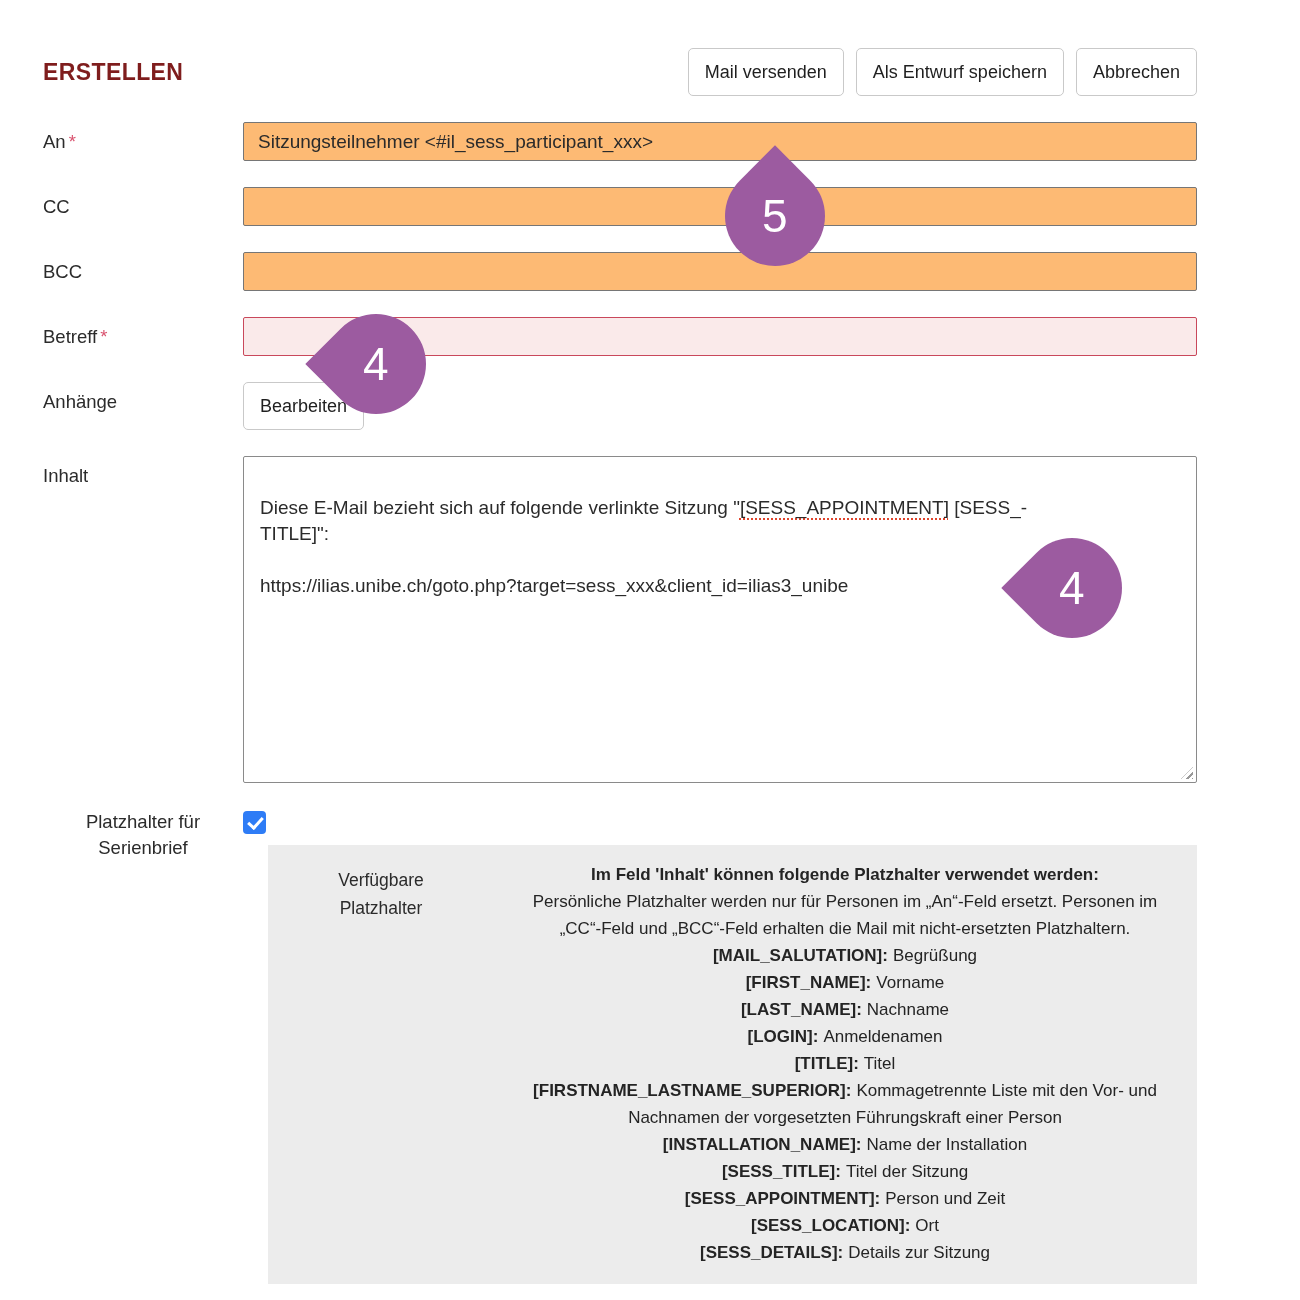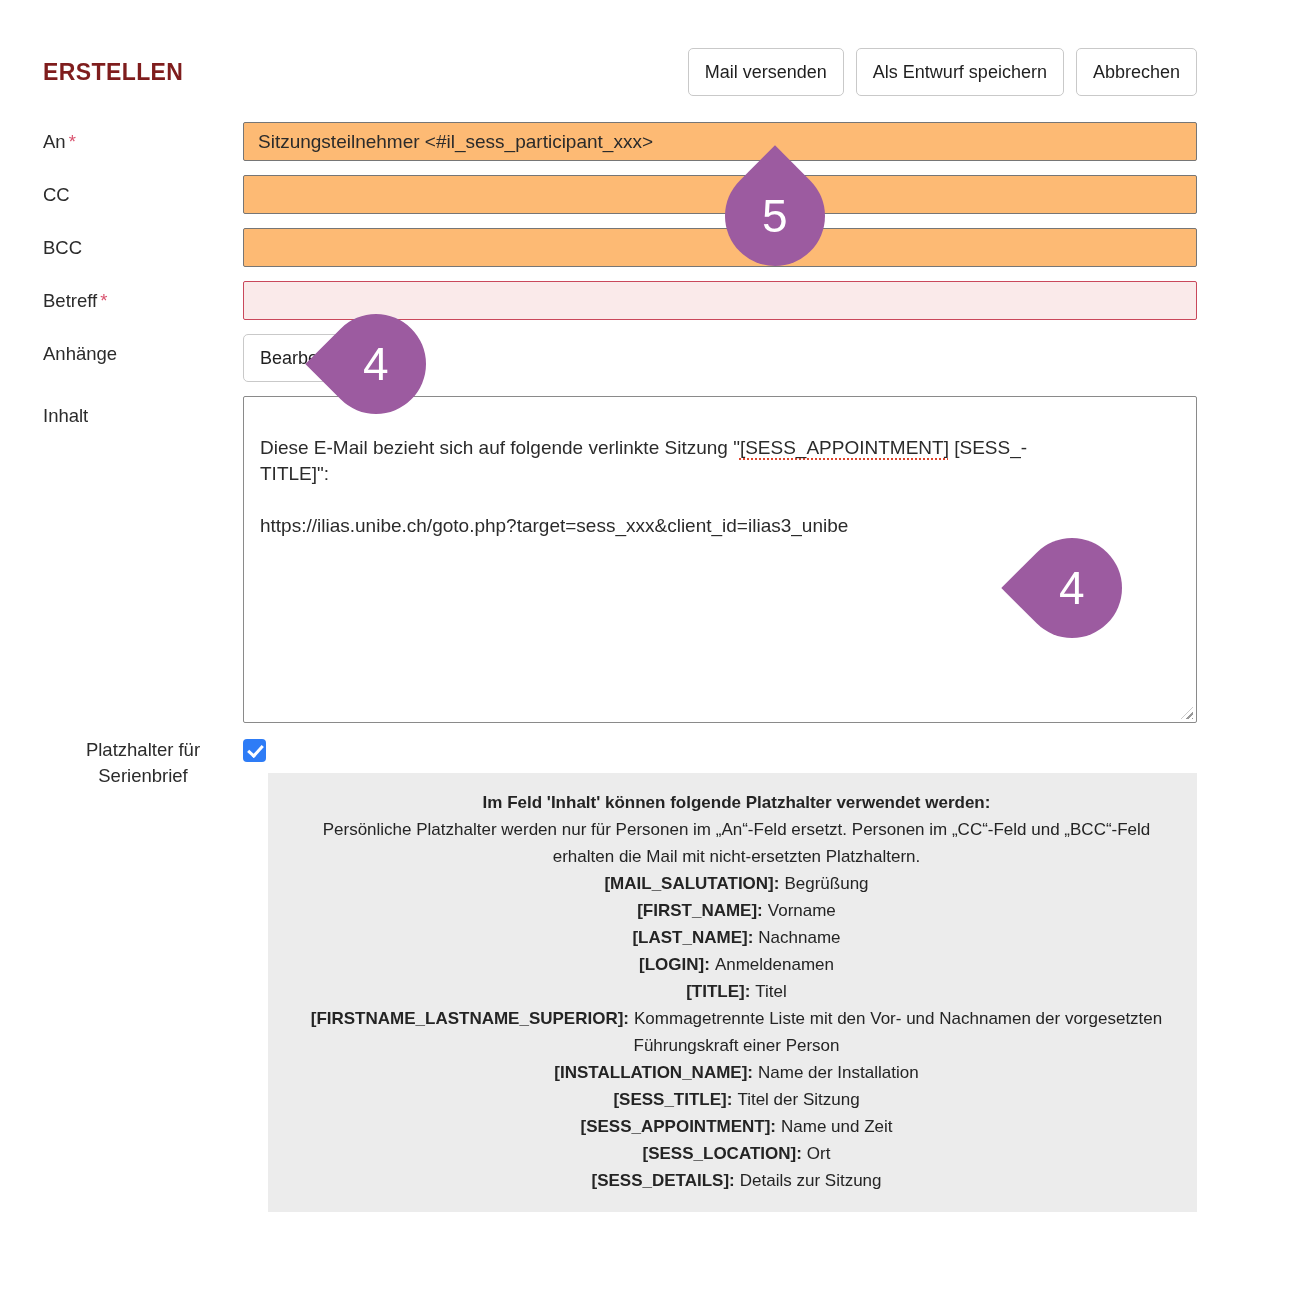--- a/index.html
+++ b/index.html
@@ -11,21 +11,21 @@
   .topbar{display:flex;justify-content:space-between;align-items:center;
           margin:48px 103px 26px 43px;}
   .page-title{font-size:23px;font-weight:700;color:#7f1d1d;letter-spacing:.4px;margin:0;}
   .toolbar{display:flex;gap:12px;}
   .btn{height:48px;padding:0 16px;background:#fff;border:1px solid #c9c9c9;border-radius:5px;
        font-family:inherit;font-size:18px;color:#1f1f1f;display:inline-flex;align-items:center;
        cursor:pointer;white-space:nowrap;}
 
   
   .form{margin:0 103px 0 43px;}
-  .row{display:flex;margin-bottom:14px;}
+  .row{display:flex;margin-bottom:26px;}
   .row .label{width:200px;flex:none;padding-top:7px;font-size:18.5px;color:#2b2b2b;line-height:26px;}
   .req{color:#d9536f;margin-left:3px;}
   .row .control{flex:1;min-width:0;}
   input.text{width:100%;height:39px;box-sizing:border-box;border:1px solid #767676;border-radius:2px;
              padding:0 14px;font-family:inherit;font-size:19px;color:#2b2b2b;background:#fdba74;}
   input.text.error{background:#faeaea;border:1px solid #c9485b;}
 
   .row-anhaenge{margin-top:10px;}
 
   .textarea{min-height:327px;box-sizing:border-box;border:1px solid #8a8a8a;border-radius:2px;
@@ -126,32 +126,35 @@
 https://ilias.unibe.ch/goto.php?target=sess_xxx&amp;client_id=ilias3_unibe</span></div>
       </div>
     </div>
 
     <div class="row row-serienbrief">
       <div class="label">Platzhalter für Serienbrief</div>
       <div class="control">
         <div class="checkbox"></div>
 
         <div class="panel">
+          <div class="panel-side">
+            <span class="inner">Verfügbare Platzhalter</span>
+          </div>
           <div class="panel-body">
             <div class="intro-bold">Im Feld 'Inhalt' können folgende Platzhalter verwendet werden:</div>
             <div class="intro">Persönliche Platzhalter werden nur für Personen im „An“-Feld ersetzt. Personen im „CC“-Feld und „BCC“-Feld erhalten die Mail mit nicht-ersetzten Platzhaltern.</div>
             <div class="ph-item"><span class="ph-token">[MAIL_SALUTATION]:</span><span class="ph-desc">Begrüßung</span></div>
             <div class="ph-item"><span class="ph-token">[FIRST_NAME]:</span><span class="ph-desc">Vorname</span></div>
             <div class="ph-item"><span class="ph-token">[LAST_NAME]:</span><span class="ph-desc">Nachname</span></div>
             <div class="ph-item"><span class="ph-token">[LOGIN]:</span><span class="ph-desc">Anmeldenamen</span></div>
             <div class="ph-item"><span class="ph-token">[TITLE]:</span><span class="ph-desc">Titel</span></div>
             <div class="ph-item"><span class="ph-token">[FIRSTNAME_LASTNAME_SUPERIOR]:</span><span class="ph-desc">Kommagetrennte Liste mit den Vor- und Nachnamen der vorgesetzten Führungskraft einer Person</span></div>
             <div class="ph-item"><span class="ph-token">[INSTALLATION_NAME]:</span><span class="ph-desc">Name der Installation</span></div>
             <div class="ph-item"><span class="ph-token">[SESS_TITLE]:</span><span class="ph-desc">Titel der Sitzung</span></div>
-            <div class="ph-item"><span class="ph-token">[SESS_APPOINTMENT]:</span><span class="ph-desc">Name und Zeit</span></div>
+            <div class="ph-item"><span class="ph-token">[SESS_APPOINTMENT]:</span><span class="ph-desc">Person und Zeit</span></div>
             <div class="ph-item"><span class="ph-token">[SESS_LOCATION]:</span><span class="ph-desc">Ort</span></div>
             <div class="ph-item"><span class="ph-token">[SESS_DETAILS]:</span><span class="ph-desc">Details zur Sitzung</span></div>
           </div>
         </div>
 
       </div>
     </div>
   </div>
 
   <div class="pin pin-up" id="pin-5">

